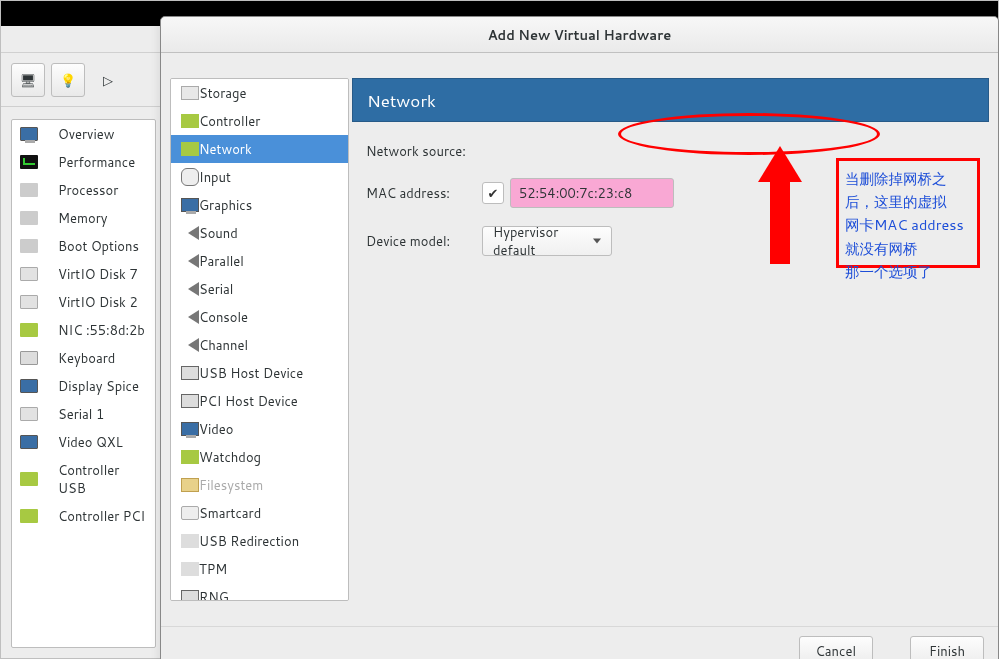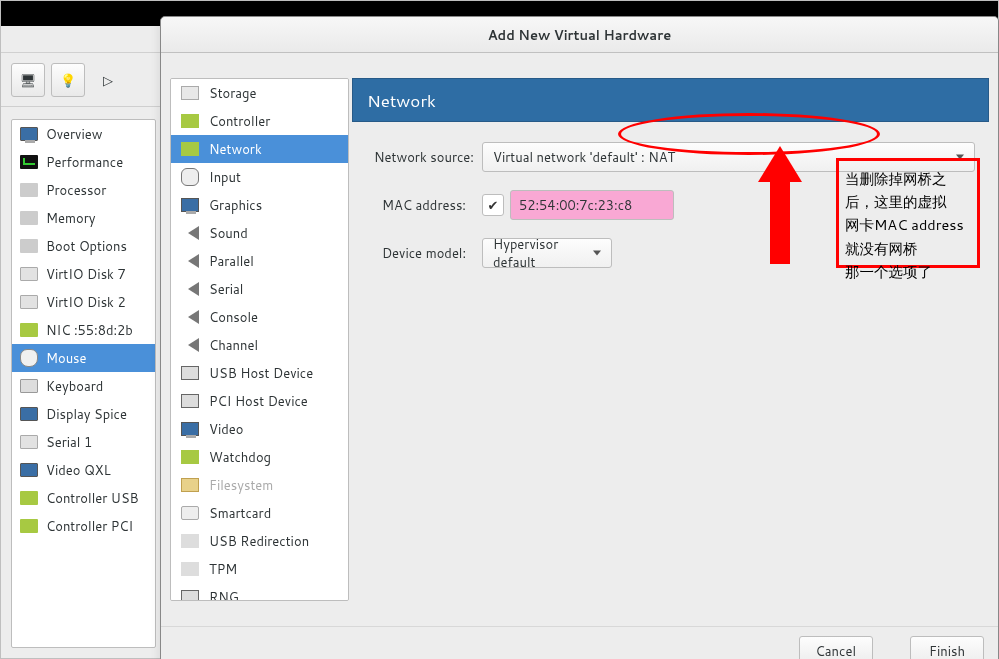--- a/index.html
+++ b/index.html
@@ -7,21 +7,21 @@
 
   
   .vm-win { position:absolute; left:0; top:0; width:999px; height:659px; background:#ededed; border:1px solid #bfbfbf; }
   .vm-black-bar { position:absolute; top:0; left:0; right:0; height:25px; background:#000; }
   .vm-menubar { position:absolute; top:25px; left:0; right:0; height:27px; background:#ededed; border-bottom:1px solid #d0d0d0; display:flex; align-items:center; padding:0 8px; gap:18px;}
   .vm-menubar span { color:#555;margin-top:48px; }
   .vm-toolbar { position:absolute; top:52px; left:0; right:0; height:54px; background:#ededed; border-bottom:1px solid #cfcfcf; display:flex; align-items:center; padding:0 10px; gap:6px;}
   .vm-tool-btn { width:34px; height:34px; border:1px solid #bdbdbd; border-radius:3px; background:linear-gradient(#fdfdfd,#e9e9e9); display:flex; align-items:center; justify-content:center; font-size:15px;}
   .vm-tool-btn.play { border:1px solid transparent; background:transparent; color:#bbb; font-size:16px;}
   .vm-sidebar { position:absolute; top:118px; left:10px; width:145px; bottom:10px; background:#fff; border:1px solid #bdbdbd; border-radius:2px; overflow:hidden;}
-  .vm-sbitem { display:flex; align-items:center; gap:8px; padding:5px 8px;}
+  .vm-sbitem { display:flex; align-items:center; gap:20px; padding:5px 8px;}
   .vm-sbitem.selected { background:#4a90d9; color:#fff;}
   .vm-sbitem.selected span { color:#fff;}
   .vm-ico { width:18px; height:14px; flex:0 0 18px; background:#888; border-radius:1px; position:relative;}
   .vm-ico.monitor{ background:linear-gradient(#3a6ea5,#3a6ea5); border:1px solid #555;}
   .vm-ico.monitor::after{content:"";position:absolute;bottom:-3px;left:4px;width:10px;height:3px;background:#aaa;}
   .vm-ico.perf{ background:#111;}
   .vm-ico.perf::after{content:"";position:absolute;left:3px;top:3px;width:10px;height:5px;border-left:2px solid #3c3;border-bottom:2px solid #3c3;}
   .vm-ico.cpu{ background:#ccc;}
   .vm-ico.mem{ background:#ccc;}
   .vm-ico.boot{ background:#ccc;}
@@ -33,21 +33,21 @@
   .vm-ico.ctrl{ background:#a7c942;}
 
   
   .modal { position:absolute; left:160px; top:16px; width:839px; height:659px; background:#ededed; border:1px solid #888; border-radius:5px 5px 0 0; box-shadow: -2px 0 8px rgba(0,0,0,0.08);}
   .modal-titlebar { height:36px; background:linear-gradient(#f7f7f7,#eaeaea); border-top-left-radius:5px;border-top-right-radius:5px; border-bottom:1px solid #c0c0c0; display:flex; align-items:center; justify-content:center;}
   .modal-title { font-weight:bold;}
   .modal-body { position:absolute; top:36px; left:0; right:0; bottom:48px; display:flex; }
 
   
   .hw-list { width:179px; margin:25px 0 25px 9px; background:#fff; border:1px solid #bdbdbd; border-radius:2px; overflow-y:auto;}
-  .hw-item { display:flex; align-items:center; gap:10px; padding:5px 10px; cursor:default;}
+  .hw-item { display:flex; align-items:center; padding:5px 10px; cursor:default;}
   .hw-item.selected { background:#4a90d9;}
   .hw-item.selected span { color:#fff;}
   .hw-item.disabled span { color:#aaa;}
   .hw-ico { width:18px; height:14px; flex:0 0 18px; position:relative;}
   .hw-ico.disk{ background:#e8e8e8;border:1px solid #aaa;}
   .hw-ico.ctrl{ background:#a7c942;}
   .hw-ico.net{ background:#a7c942;}
   .hw-ico.input{ width:12px;height:18px;border-radius:6px;background:#eee;border:1px solid #777;}
   .hw-ico.gfx{ background:#3a6ea5;border:1px solid #555;}
   .hw-ico.gfx::after{content:"";position:absolute;bottom:-3px;left:4px;width:10px;height:3px;background:#aaa;}
@@ -57,38 +57,38 @@
   .hw-ico.watch{ background:#a7c942;}
   .hw-ico.fs{ background:#e8d18a;border:1px solid #c0a050;}
   .hw-ico.smart{ background:#eee;border:1px solid #aaa;border-radius:2px;}
   
   
   .cfg { flex:1; margin:25px 9px 25px 3px; display:flex; flex-direction:column;}
   .cfg-header { background:#2e6da4; color:#fff; font-size:18px; padding:8px 14px; border:1px solid #275a88;}
   .cfg-header span{color:#fff; font-size:17px;}
   .cfg-body { flex:1; background:#ededed; padding:20px 14px;}
   .fld { display:flex; align-items:center; margin-bottom:18px;}
-  .fld-label { width:116px; text-align:center;}
+  .fld-label { width:116px; text-align:left;}
   .select { flex:1; height:30px; border:1px solid #bdbdbd; border-radius:3px; background:linear-gradient(#fdfdfd,#f0f0f0); display:flex; align-items:center; padding:0 10px; position:relative;}
   .select .caret { position:absolute; right:10px; top:50%; transform:translateY(-50%); width:0;height:0;border-left:4px solid transparent;border-right:4px solid transparent;border-top:5px solid #555;}
   .select.short{ flex:0 0 130px; width:130px;}
   .chk { width:22px;height:22px;border:1px solid #bdbdbd;border-radius:3px;background:#fff;margin-right:6px;display:flex;align-items:center;justify-content:center;}
   .chk::after{content:"✔"; font-size:13px; color:#333;}
   .txt { flex:0 0 164px; height:30px; border:1px solid #bdbdbd; border-radius:3px; background:#f9a8d4; padding:0 8px; display:flex; align-items:center;}
 
   
   .modal-footer{ position:absolute; bottom:0; left:0; right:0; height:48px; display:flex; align-items:center; justify-content:flex-end; padding:0 14px; gap:10px; border-top:1px solid #d8d8d8;}
   .btn { min-width:74px; height:30px; border:1px solid #bdbdbd; border-radius:3px; background:linear-gradient(#fdfdfd,#ececec); padding:0 16px; display:flex;align-items:center;justify-content:center;margin-left:27px;}
 
   
   .ann-ellipse { position:absolute; left:618px; top:113px; width:262px; height:42px; border:3px solid #f00; border-radius:50%; background:transparent; pointer-events:none;}
   .ann-arrow-head{ position:absolute; left:758px; top:146px; width:0;height:0;border-left:22px solid transparent;border-right:22px solid transparent;border-bottom:36px solid #f00; pointer-events:none;}
   .ann-arrow-stem{ position:absolute; left:770px; top:180px; width:20px; height:84px; background:#f00; pointer-events:none;}
   .ann-box{ position:absolute; left:836px; top:158px; width:144px; height:110px; border:3px solid #f00; background:rgba(255,255,255,0); padding:6px 6px; pointer-events:none;}
-  .ann-box div{ color:#000000; font-size:14.5px; line-height:1.6; }
+  .ann-box div{ color:#1d4ed8; font-size:14.5px; line-height:1.6; }
 </style>
 </head>
 <body>
 
 <div class="vm-win">
   <div class="vm-black-bar"></div>
   <div class="vm-menubar">
     <span>File</span>
     <span>Virtual Machine</span>
   </div>
@@ -129,24 +129,20 @@
         <span>VirtIO Disk 7</span>
       </div>
     <div class="vm-sbitem">
         <div class="vm-ico disk"></div>
         <span>VirtIO Disk 2</span>
       </div>
     <div class="vm-sbitem">
         <div class="vm-ico nic"></div>
         <span>NIC :55:8d:2b</span>
       </div>
-    <div class="vm-sbitem selected">
-        <div class="vm-ico mouse"></div>
-        <span>Mouse</span>
-      </div>
     <div class="vm-sbitem">
         <div class="vm-ico kb"></div>
         <span>Keyboard</span>
       </div>
     <div class="vm-sbitem">
         <div class="vm-ico vid"></div>
         <span>Display Spice</span>
       </div>
     <div class="vm-sbitem">
         <div class="vm-ico disk"></div>
@@ -252,24 +248,20 @@
         </div>
 
     </div>
 
     <div class="cfg">
       <div class="cfg-header"><span>Network</span></div>
       <div class="cfg-body">
 
         <div class="fld">
           <div class="fld-label">Network source:</div>
-          <div class="select">
-            <span>Virtual network 'default' : NAT</span>
-            <div class="caret"></div>
-          </div>
         </div>
 
         <div class="fld">
           <div class="fld-label">MAC address:</div>
           <div class="chk"></div>
           <div class="txt">
             <span>52:54:00:7c:23:c8</span>
           </div>
         </div>
 

